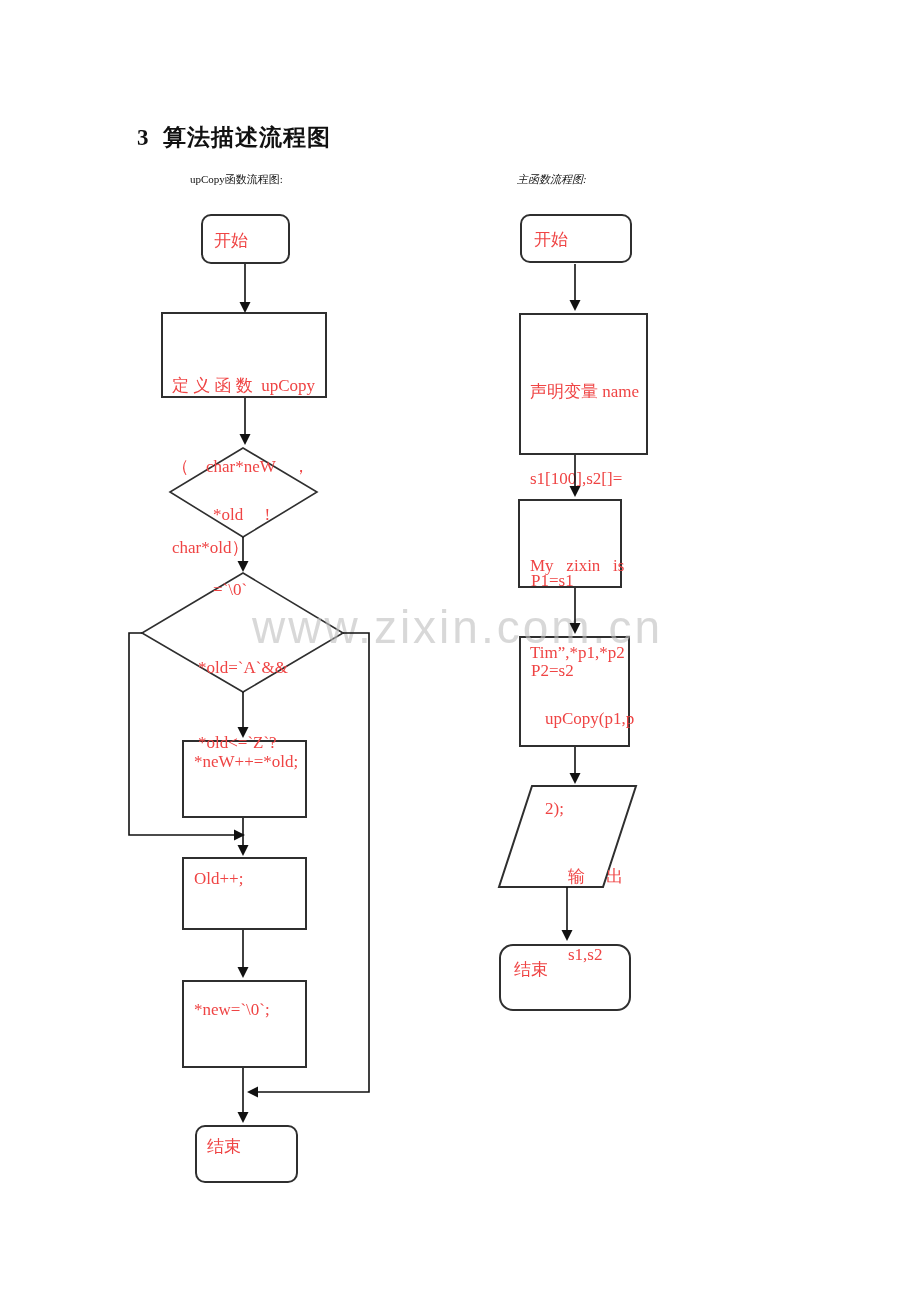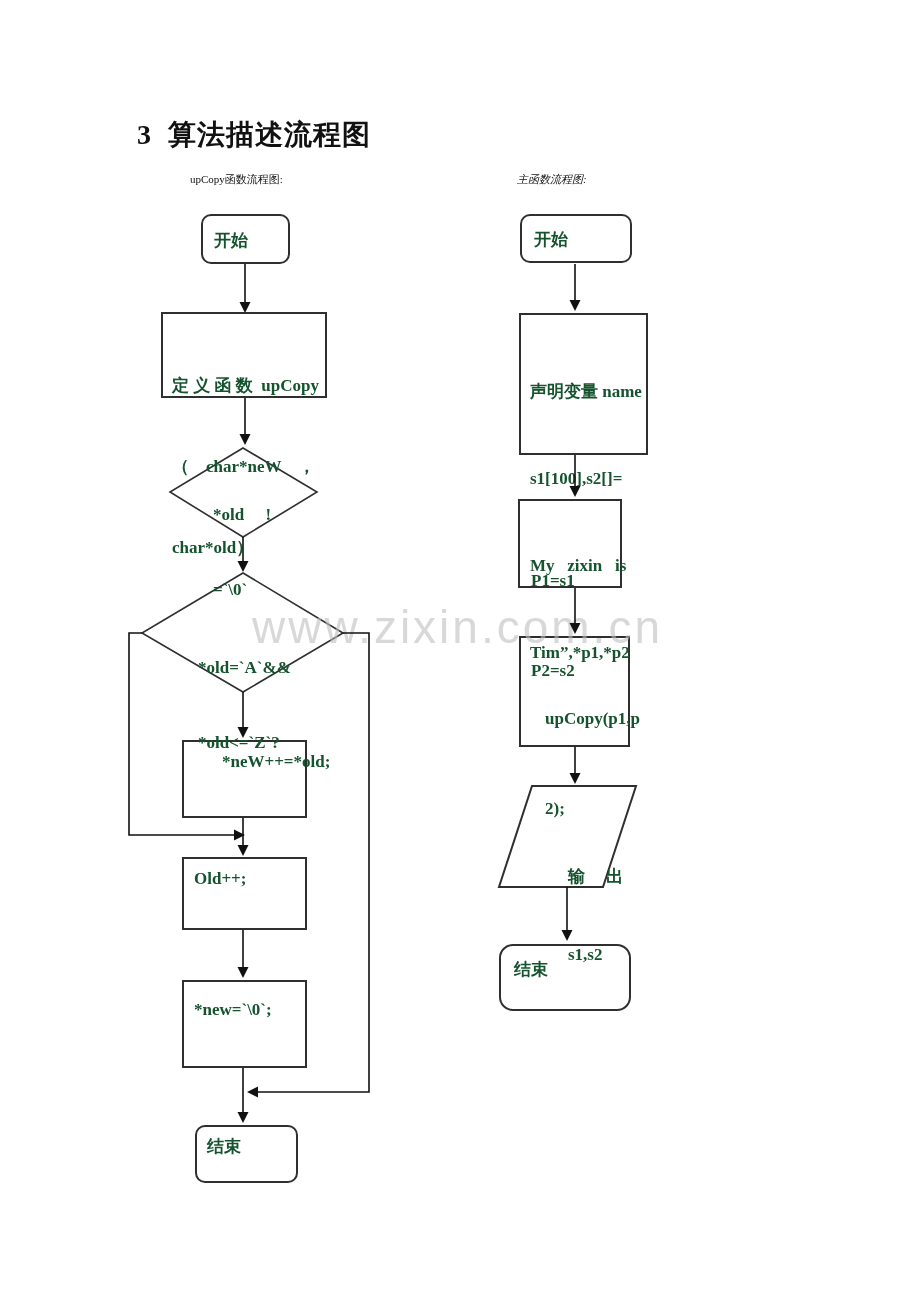--- a/index.html
+++ b/index.html
@@ -1,33 +1,32 @@
 <!DOCTYPE html>
 <html><head>
 <meta charset="utf-8">
 <style>
   html,body{margin:0;padding:0;background:#fff;}
   #page{
     position:relative;width:920px;height:1302px;background:#ffffff;overflow:hidden;
     font-family:"Liberation Serif","DejaVu Serif",serif;color:#111;
   }
   #doc-title{
-    position:absolute;left:137px;top:116px;font-size:28px;font-weight:bold;
+    position:absolute;left:137px;top:122px;font-size:23px;font-weight:bold;
     letter-spacing:1px;white-space:pre-wrap;
   }
   .chart-label{position:absolute;font-size:11px;white-space:pre-wrap;}
   .box{
     position:absolute;box-sizing:border-box;border:2px solid #2f2f2f;background:#ffffff;
     z-index:3;
   }
   .rounded{border-radius:10px;}
   .txt{
     position:absolute;font-size:17px;line-height:28px;white-space:pre-wrap;z-index:5;
-    color:#14532d;
-    font-weight:bold;
+    color:#ef4444;
   }
   .lh25{line-height:25px;}
   .lh30{line-height:30px;}
   #watermark{
     position:absolute;left:252px;top:600px;z-index:6;
     font-family:"Liberation Sans","DejaVu Sans",sans-serif;
     font-size:46px;letter-spacing:3px;color:rgba(190,190,190,0.60);
     white-space:nowrap;
   }
   #connector-svg{position:absolute;left:0;top:0;z-index:7;pointer-events:none;}
@@ -64,21 +63,21 @@
       <div>*old     !</div>
       <div>=`\0`</div>
     </div>
 
     <div class="txt lh25" style="left:198px;top:605px;">
       <div>*old=`A`&amp;&amp;</div>
       <div>*old&lt;=`Z`?</div>
     </div>
 
     <div class="box" style="left:182px;top:740px;width:125px;height:78px;"></div>
-    <div class="txt" style="left:194px;top:748px;margin-left:28px;">*neW++=*old;</div>
+    <div class="txt" style="left:194px;top:748px;">*neW++=*old;</div>
 
     <div class="box" style="left:182px;top:857px;width:125px;height:73px;"></div>
     <div class="txt" style="left:194px;top:865px;">Old++;</div>
 
     <div class="box" style="left:182px;top:980px;width:125px;height:88px;"></div>
     <div class="txt" style="left:194px;top:996px;">*new=`\0`;</div>
 
     <div class="box rounded" style="left:195px;top:1125px;width:103px;height:58px;"></div>
     <div class="txt" style="left:207px;top:1133px;">结束</div>
   </div>

